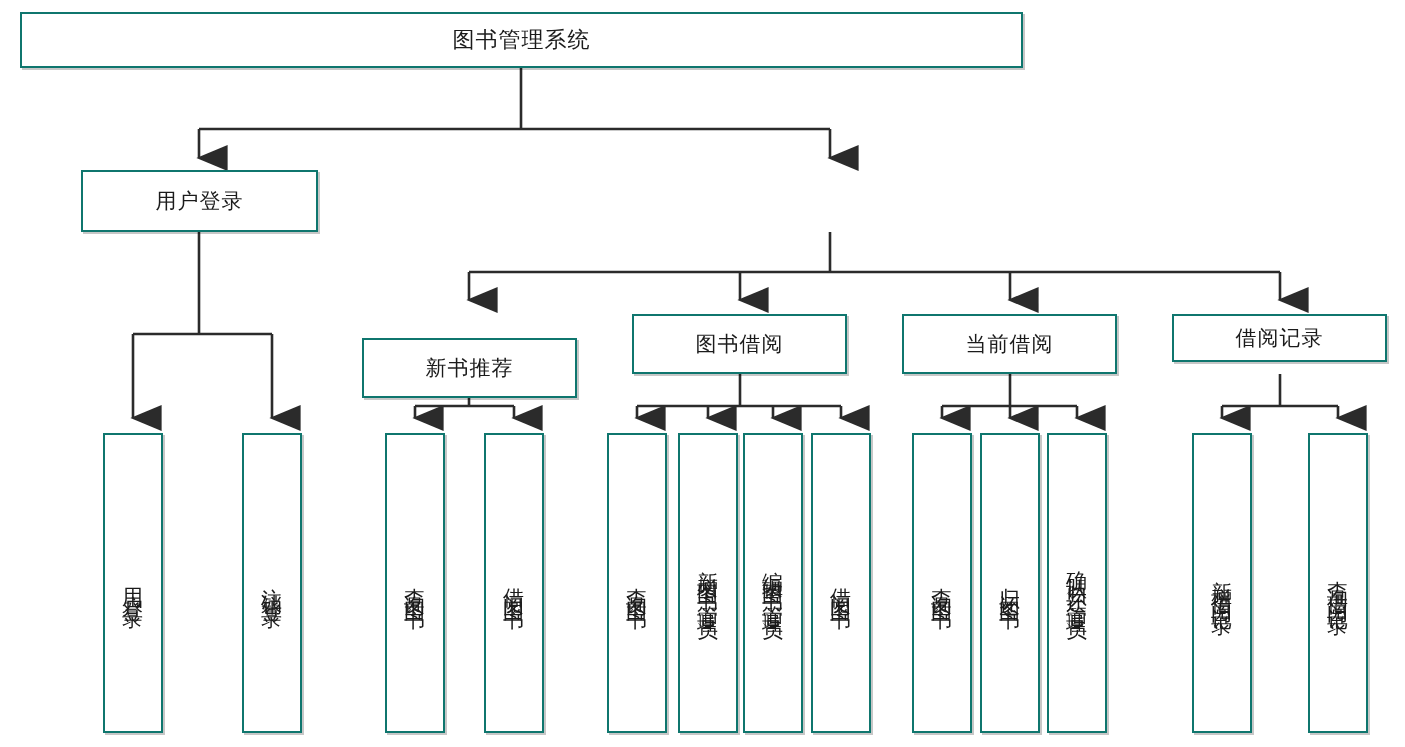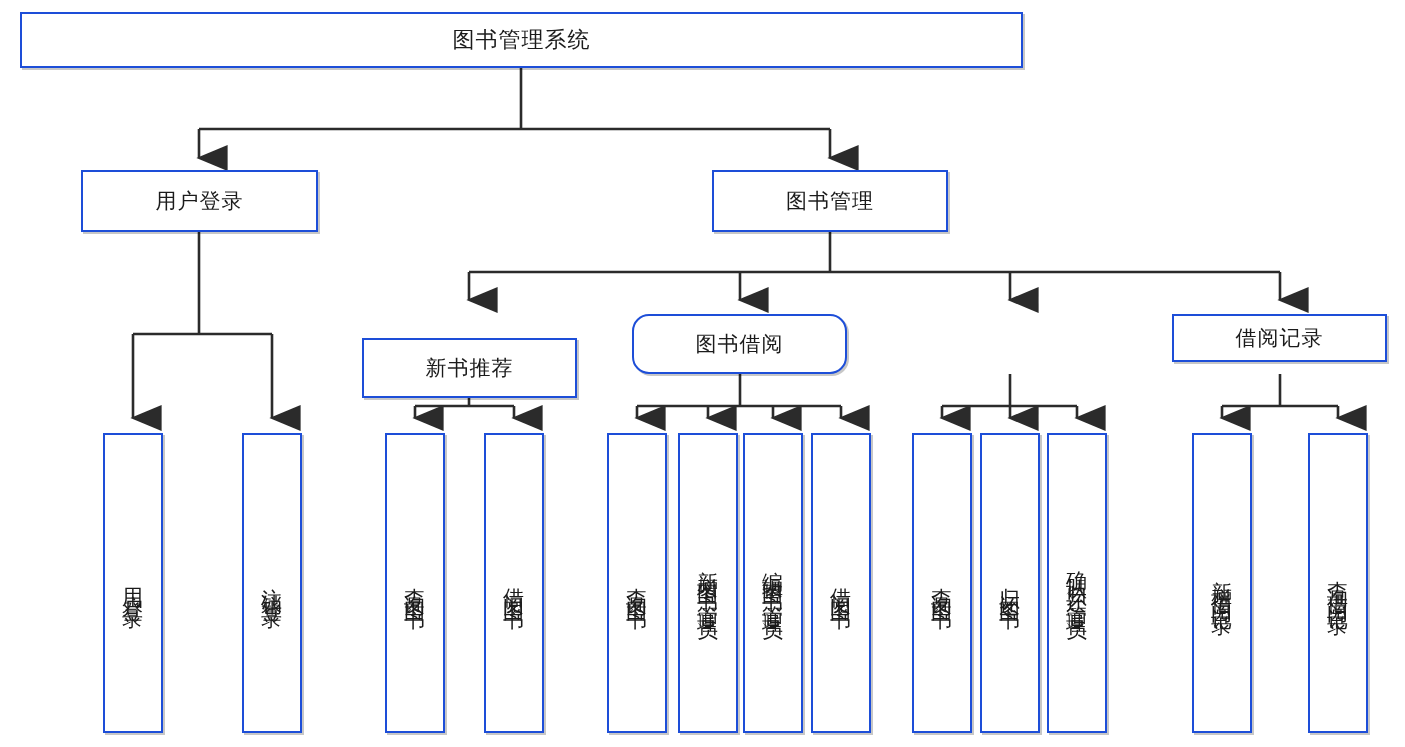--- a/index.html
+++ b/index.html
@@ -21,21 +21,21 @@
     position: absolute;
     left: 0;
     top: 0;
     width: 1405px;
     height: 747px;
   }
   .node-box {
     position: absolute;
     box-sizing: border-box;
     background: #ffffff;
-    border: 2px solid #1d4ed8;
+    border: 2px solid #0f766e;
     box-shadow: 2px 2px 0 rgba(0,0,0,0.22);
     display: flex;
     align-items: center;
     justify-content: center;
     color: #1b1b1b;
   }
   .node-h {
     font-size: 21px;
     letter-spacing: 1px;
     white-space: nowrap;
@@ -116,32 +116,32 @@
   </svg>
 
   <div class="node-box" style="left:20px; top:12px; width:1003px; height:56px;">
     <span class="node-h root-label">图书管理系统</span>
   </div>
 
   <div class="node-box" style="left:81px; top:170px; width:237px; height:62px;">
     <span class="node-h">用户登录</span>
   </div>
 
-  <div class="node-box" style="left:712px; top:170px; width:236px; height:62px;">
-    <span class="node-h">图书管理</span>
-  </div>
 
   <div class="node-box" style="left:362px; top:314px; width:215px; height:60px;margin-top:24px;">
     <span class="node-h">新书推荐</span>
   </div>
 
-  <div class="node-box" style="left:632px; top:314px; width:215px; height:60px;border-radius:17px;">
+  <div class="node-box" style="left:632px; top:314px; width:215px; height:60px;">
     <span class="node-h">图书借阅</span>
   </div>
 
+  <div class="node-box" style="left:902px; top:314px; width:215px; height:60px;">
+    <span class="node-h">当前借阅</span>
+  </div>
 
   <div class="node-box" style="left:1172px; top:314px; width:215px; height:48px;">
     <span class="node-h">借阅记录</span>
   </div>
 
   <div class="node-box" style="left:103px; top:433px; width:60px; height:300px;">
     <span class="node-v">用户登录</span>
   </div>
 
   <div class="node-box" style="left:242px; top:433px; width:60px; height:300px;">

